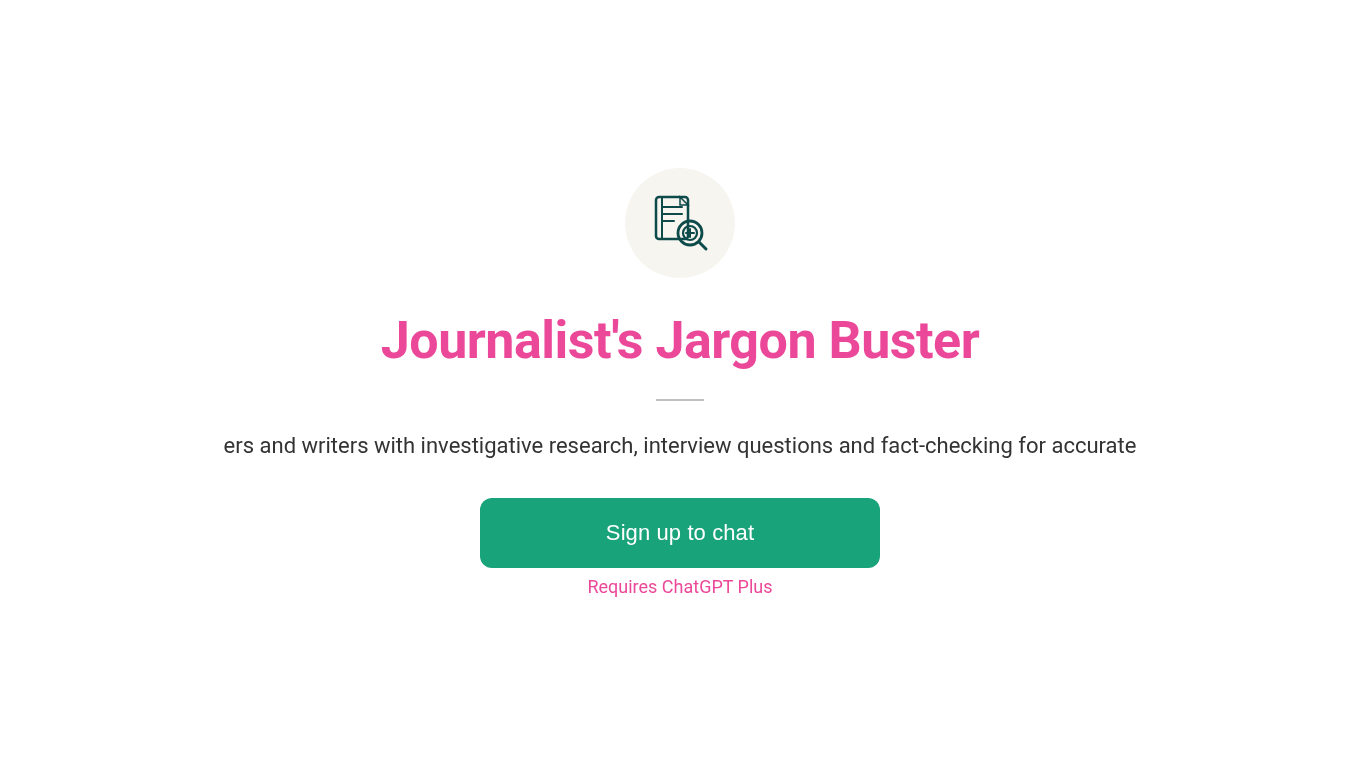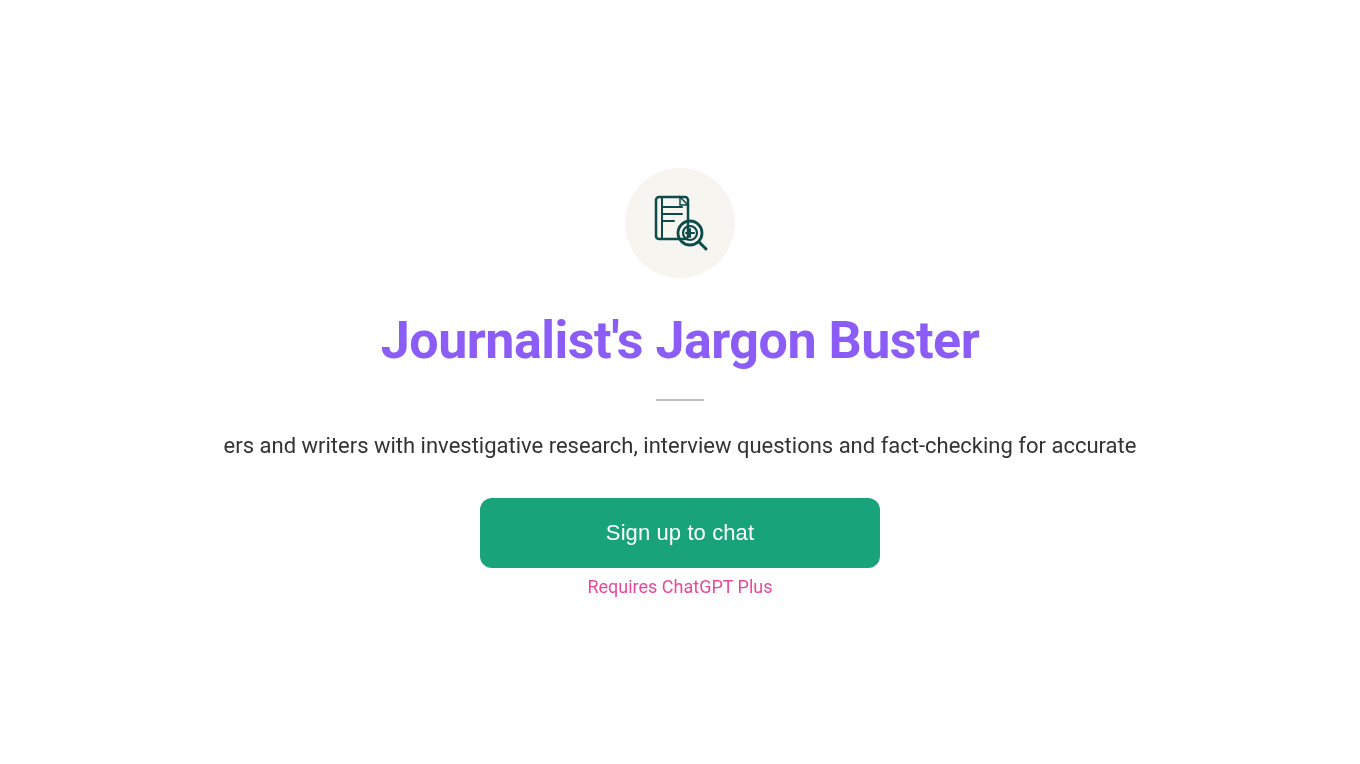--- a/index.html
+++ b/index.html
@@ -41,21 +41,21 @@
     }
 
     .icon-svg {
       width: 64px;
       height: 64px;
     }
 
     .title {
       font-size: 52px;
       font-weight: 700;
-      color: #8b5cf6;
+      color: #ec4899;
       text-align: center;
       margin-bottom: 28px;
       letter-spacing: -0.5px;
     }
 
     .divider {
       width: 48px;
       height: 2px;
       background-color: #c0c0c0;
       margin-bottom: 32px;

